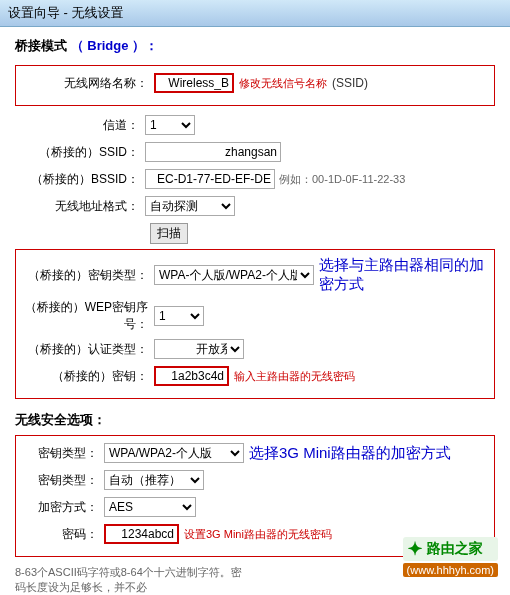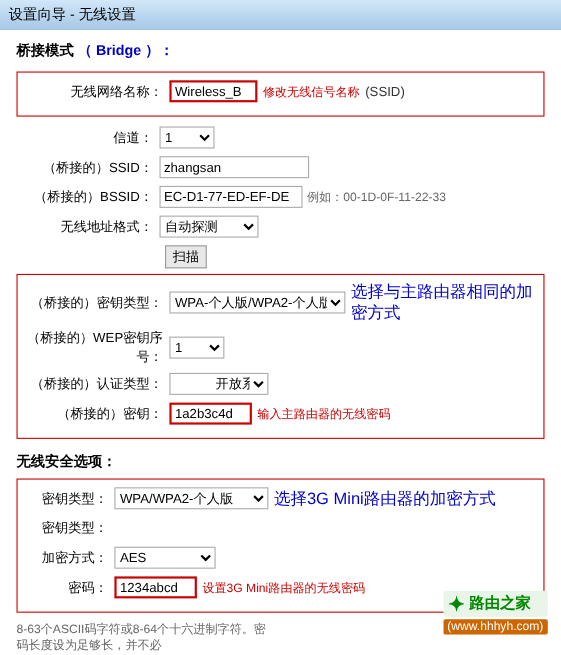--- a/index.html
+++ b/index.html
@@ -55,20 +55,21 @@
       text-align: right;
       padding-right: 6px;
     }
 
     .form-input {
       border: 1px solid #aaa;
       padding: 1px 3px;
       font-size: 12px;
       font-family: SimSun, Arial, sans-serif;
       height: 20px;
+      text-align: right;
     }
 
     .form-input-highlight {
       border: 2px solid #cc0000;
     }
 
     .form-note {
       color: #cc0000;
       margin-left: 5px;
       font-size: 11px;
@@ -229,20 +230,25 @@
       <select class="form-select" style="width:140px;">
         <option>WPA/WPA2-个人版</option>
         <option>WEP</option>
         <option>无</option>
       </select>
       <span class="form-note-blue">选择3G Mini路由器的加密方式</span>
     </div>
 
     <div class="form-row">
       <span class="form-label" style="width:80px;">密钥类型：</span>
+      <select class="form-select" style="width:100px;">
+        <option>自动（推荐）</option>
+        <option>WPA</option>
+        <option>WPA2</option>
+      </select>
     </div>
 
     <div class="form-row">
       <span class="form-label" style="width:80px;">加密方式：</span>
       <select class="form-select" style="width:92px;">
         <option>AES</option>
         <option>TKIP</option>
       </select>
     </div>
 

